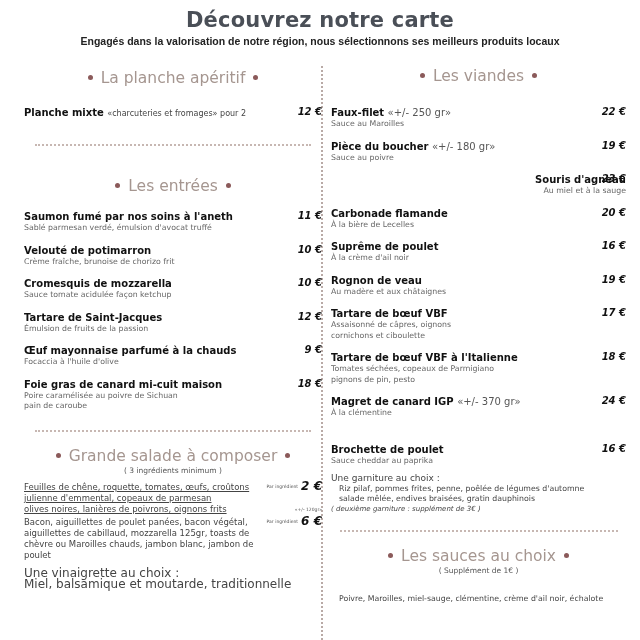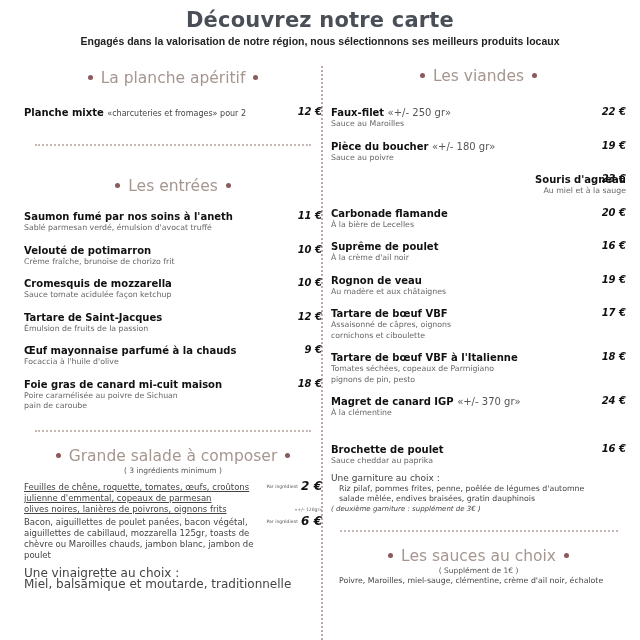--- a/index.html
+++ b/index.html
@@ -197,14 +197,14 @@
     <div class="italic-note">( deuxième garniture : supplément de 3€ )</div>
   </div>
 
   <div class="hdivider" style="width:278px;margin-top:16px;"></div>
 
   <div class="section-title" style="margin-top:14px;">
     <span class="dot"></span><span>Les sauces au choix</span><span class="dot"></span>
   </div>
   <div class="section-note">( Supplément de 1€ )</div>
 
-  <div class="plain-sm" style="">Poivre, Maroilles, miel-sauge, clémentine, crème d'ail noir, échalote</div>
+  <div class="plain-sm" style="margin-top:18px;">Poivre, Maroilles, miel-sauge, clémentine, crème d'ail noir, échalote</div>
 </div>
 
 </body></html>

